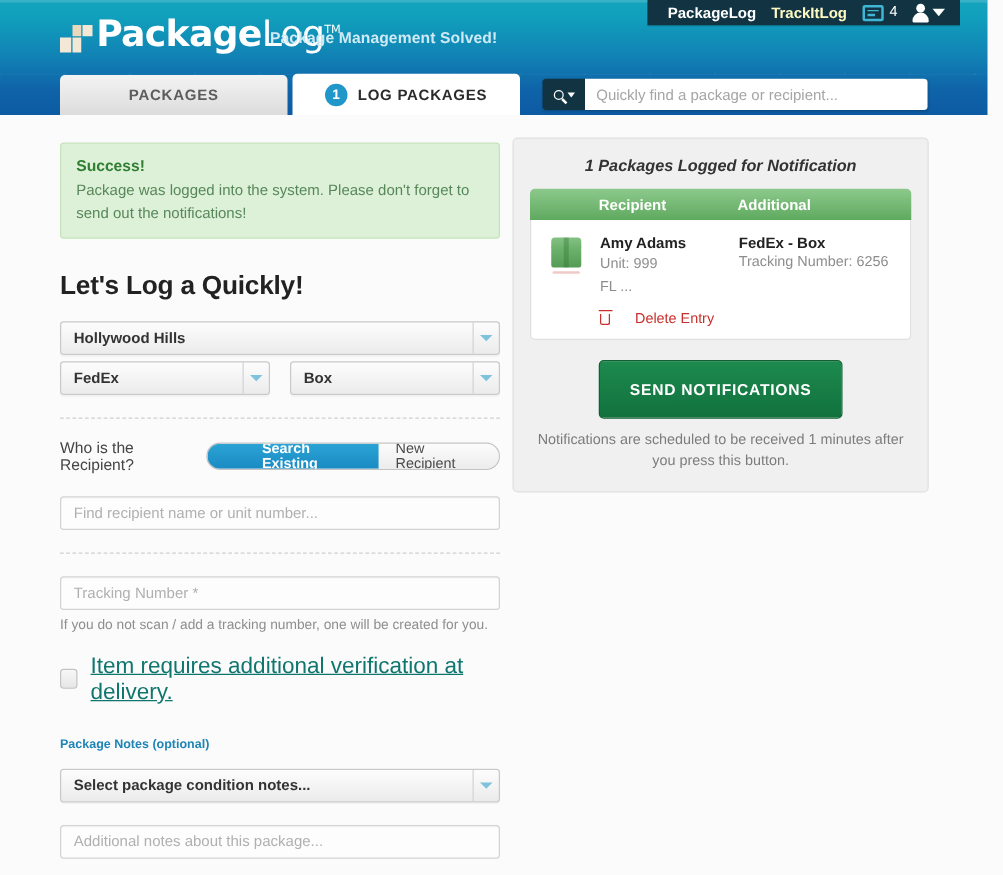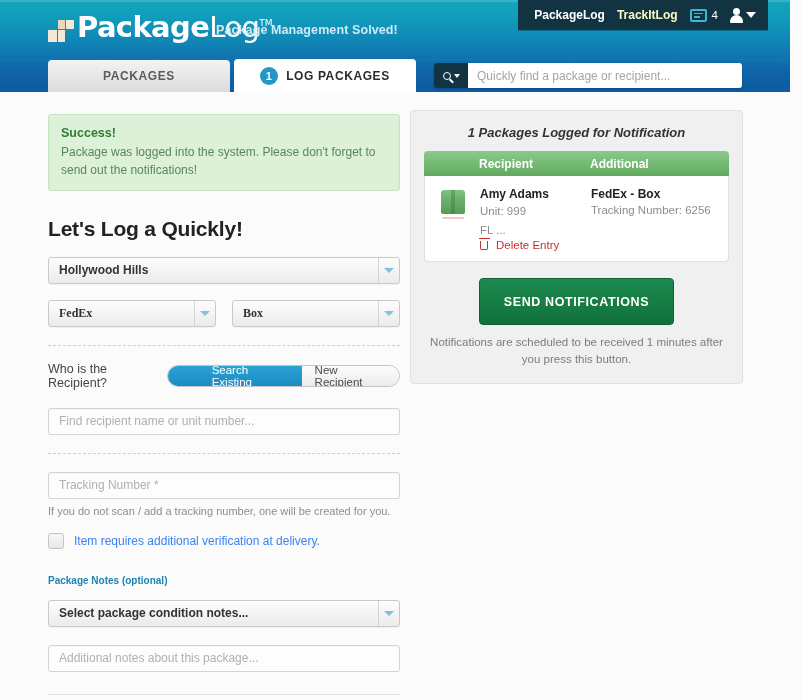--- a/index.html
+++ b/index.html
@@ -57,21 +57,21 @@
   .logo-tm { font-size: 9px; vertical-align: super; font-weight: normal; letter-spacing: 0; }
   .tagline {
     position: absolute; left: 216px; top: 23px;
     font-size: 12.5px; font-weight: bold;
     color: #cfeaf4; letter-spacing: .1px;
   }
 
   
   .topbar {
     position: absolute; right: 22px; top: 0;
-    height: 30px; background: #123442;
+    height: 20px; background: #123442;
     display: flex; align-items: center; gap: 12px;
     padding: 0 12px 0 16px;
     box-shadow: 0 1px 0 rgba(0,0,0,.25);
   }
   .topbar a { font-size: 12px; text-decoration: none; }
   .tb-active { color: #ffffff; font-weight: bold; }
   .tb-inactive { color: #fef9c3; font-weight: bold; }
   .msg-group { display: flex; align-items: center; gap: 5px; }
   .msg-icon {
     width: 17px; height: 13px; border: 2px solid #3fb6d6; border-radius: 2px;
@@ -173,38 +173,38 @@
     white-space: nowrap; overflow: hidden;
   }
   .select-arrow {
     width: 21px; height: 100%; border-left: 1px solid #d4d4d4;
     display: flex; align-items: center; justify-content: center;
   }
   .select-arrow i {
     width:0;height:0;border-left:5px solid transparent;border-right:5px solid transparent;
     border-top:5px solid #7ec2dc; display:block;
   }
-  .row2 { display: flex; gap: 16px; margin-top: 16px; font-family: Liberation Serif, serif; }
+  .row2 { display: flex; gap: 16px; margin-top: 5px; }
   .row2 > * { flex: 1; }
 
   .dashed-hr { border-top: 1px dashed #cfcfcf; margin: 18px 0 0; height: 0; }
 
   .recip-row {
     display: flex; align-items: center; justify-content: space-between; margin-top: 16px;
   }
   .recip-label { font-size: 12.5px; color: #444; }
   .toggle-group {
     display: flex; border-radius: 13px; overflow: hidden;
     border: 1px solid #c3c3c3; height: 22px;
   }
   .toggle {
     padding: 0 13px; font-size: 11.5px; display: flex; align-items: center; cursor: pointer;
   }
   .toggle.on {
-    background: linear-gradient(180deg,#2ba3d4,#1a8bc4); color: #fff; font-weight: normal; padding-left: 44px;
+    background: linear-gradient(180deg,#2ba3d4,#1a8bc4); color: #fff; font-weight: bold; padding-left: 44px;
   }
   .toggle.off {
     background: linear-gradient(180deg,#fcfcfc,#ececec); color: #4a4a4a;
   }
 
   .text-input {
     width: 100%; height: 27px; border: 1px solid #d3d3d3; border-radius: 3px;
     background: #fdfdfd; padding: 0 10px; font-size: 12px; color: #444;
     font-family: "Liberation Sans", sans-serif;
     box-shadow: inset 0 1px 1px rgba(0,0,0,.03);
@@ -212,21 +212,21 @@
   .text-input::placeholder { color: #b0b0b0; }
   .mt18 { margin-top: 18px; }
 
   .hint { font-size: 11px; color: #8e8e8e; margin-top: 6px; }
 
   .check-row { display: flex; align-items: center; gap: 10px; margin-top: 16px; }
   .checkbox {
     width: 16px; height: 16px; border: 1px solid #c4c4c4; border-radius: 3px;
     background: linear-gradient(180deg,#f7f7f7,#e6e6e6); cursor: pointer;
   }
-  .check-label { font-size: 12px; color: #3b82f6; }
+  .check-label { font-size: 18px; color: #0f766e; text-decoration: underline; }
 
   h2.notes-title {
     font-size: 10px; color: #1e84b5; font-weight: bold; margin: 26px 0 14px;
   }
 
   .solid-hr { border-top: 1px solid #e2e2e2; margin-top: 22px; }
 
   
   .panel {
     background: #f0f0f0; border: 1px solid #e0e0e0; border-radius: 4px;
@@ -259,21 +259,21 @@
   }
   .box-shadow-line {
     position:absolute; top:27px; left:2px; width:22px; height:2px;
     background:#f0c9c9; border-radius:2px;
   }
   .cell-recipient { width: 111px; }
   .cell-desc { flex: 1; }
   .r-name { font-size: 12px; font-weight: bold; color: #222; }
   .r-sub { font-size: 11.5px; color: #8d8d8d; margin-top: 3px; line-height: 1.35; }
   .delete-link {
-    display: flex; align-items: center; gap: 8px; margin-top: 1px;
+    display: flex; align-items: center; gap: 20px; margin-top: 11px;
     color: #c9302c; font-size: 11.5px; cursor: pointer;
   }
   .trash {
     width: 8px; height: 9px; position: relative; display:block;
     border: 1.4px solid #c9302c; border-top: none; border-radius: 0 0 2px 2px;
   }
   .trash::before {
     content:""; position:absolute; left:-2px; top:-3px; width:11px; height:1.6px; background:#c9302c;
   }
   .d-name { font-size: 12px; font-weight: bold; color: #222; }

